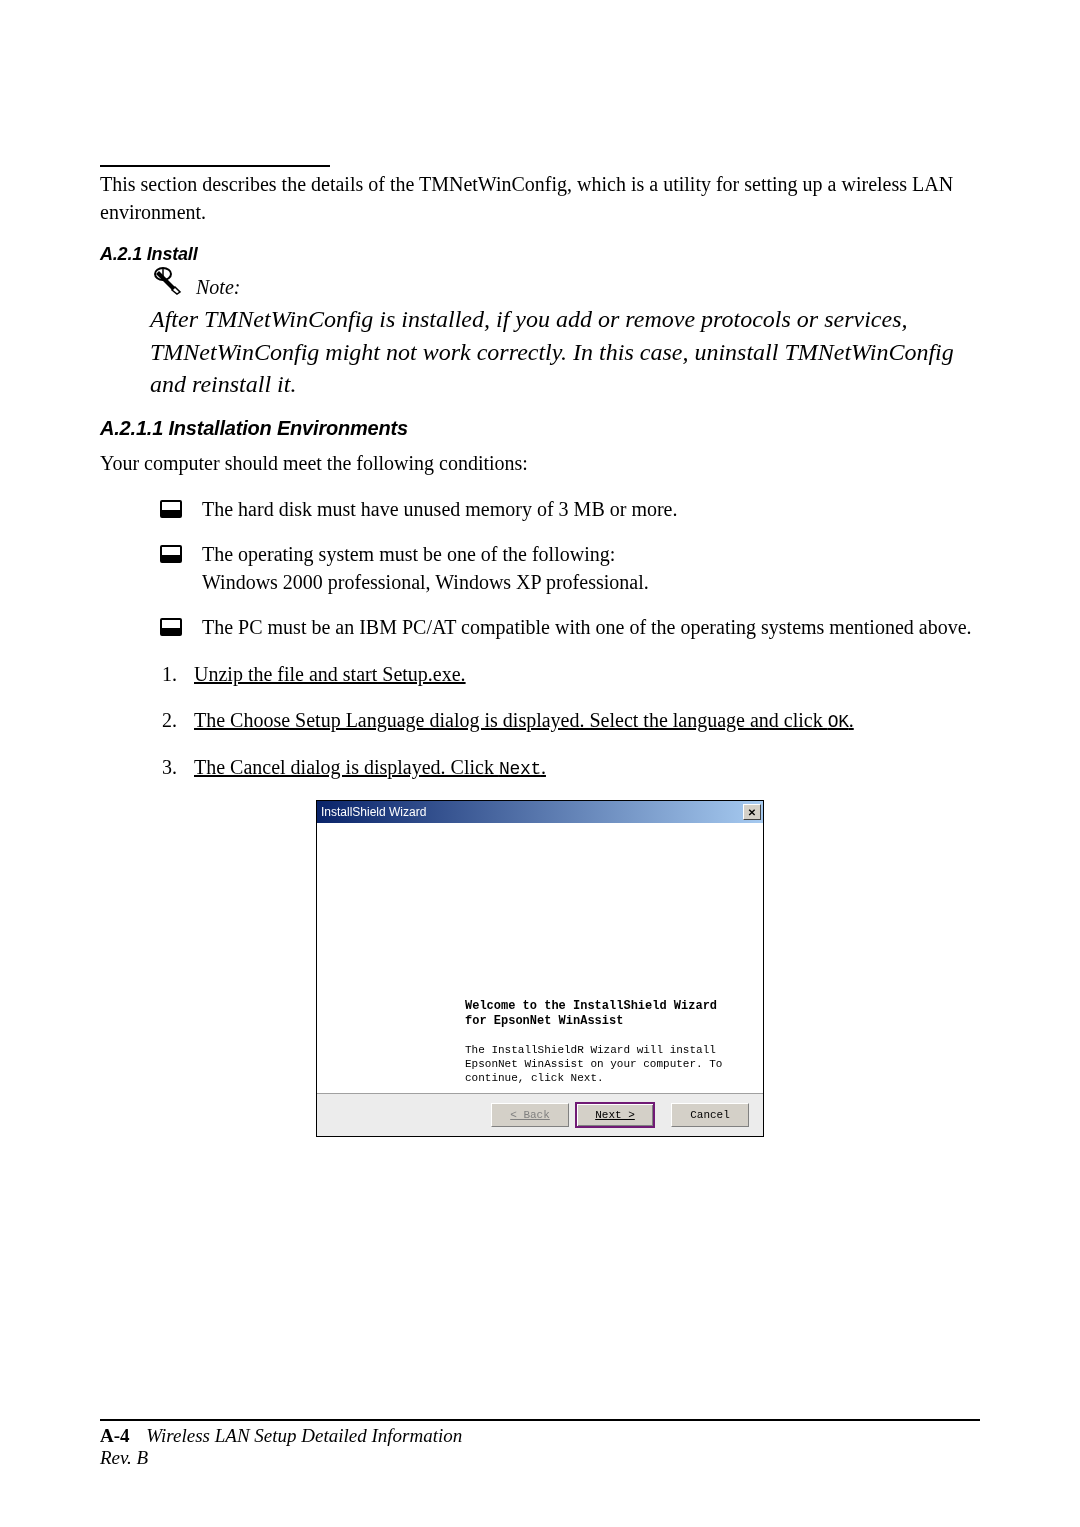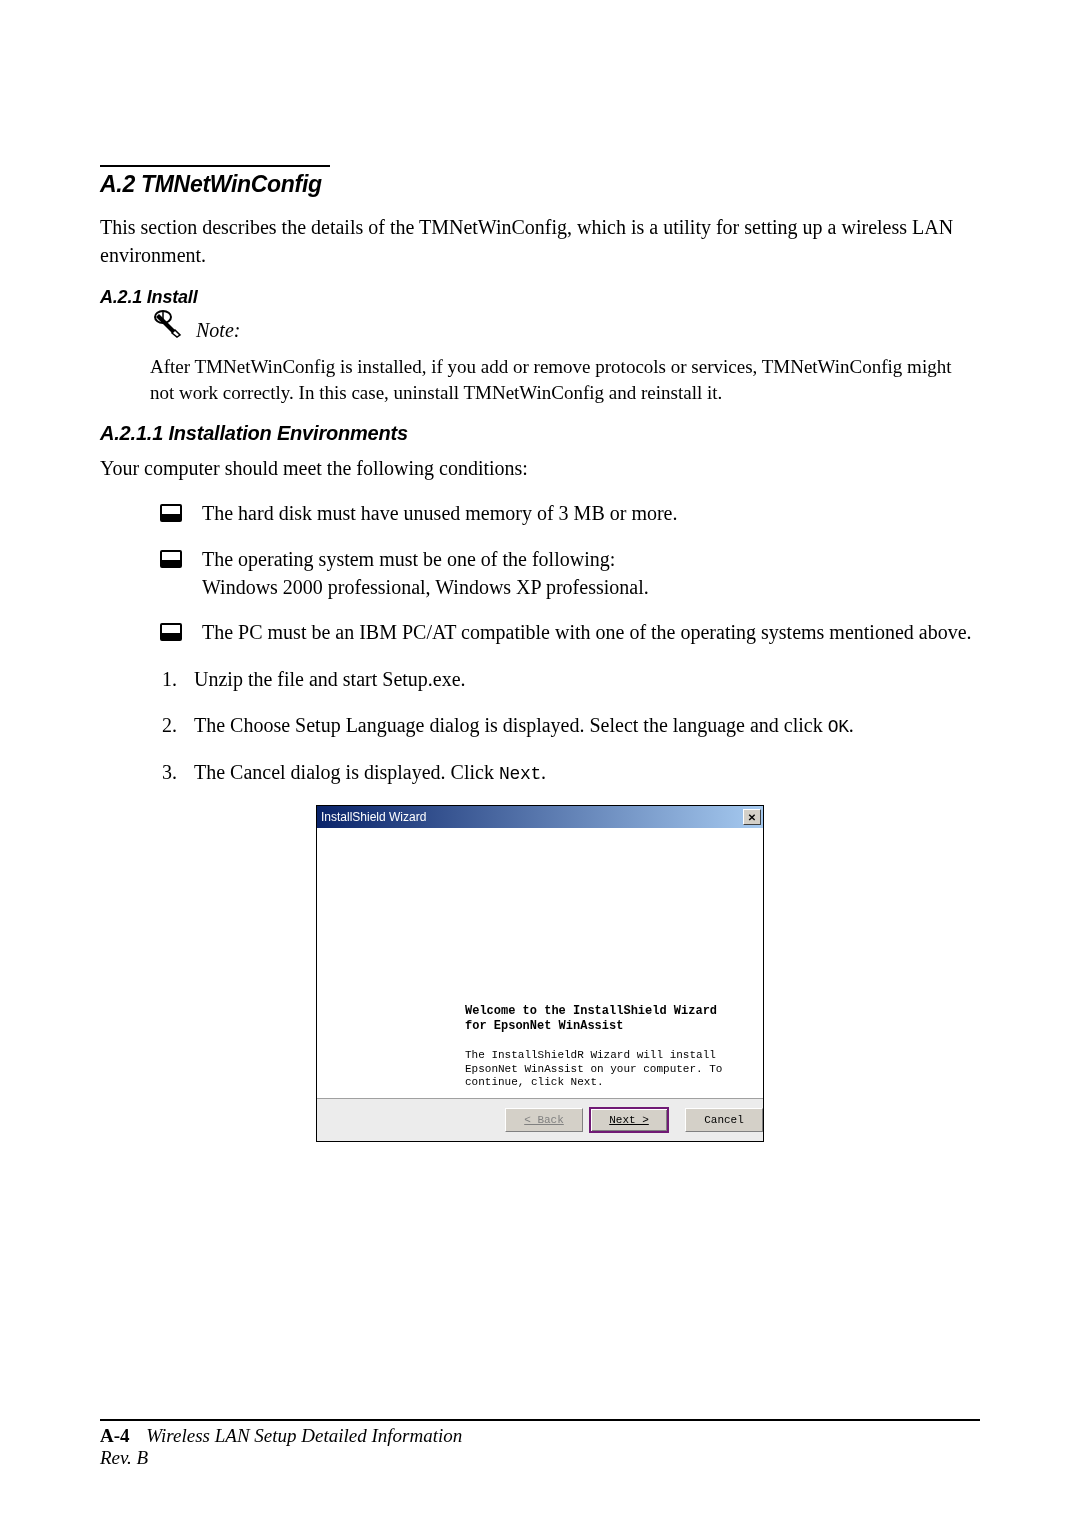--- a/index.html
+++ b/index.html
@@ -52,23 +52,24 @@
     align-items: flex-end;
     gap: 10px;
     margin-left: 50px;
     margin-bottom: 2px;
   }
   .note-label {
     font-style: italic;
     font-size: 20px;
   }
   .note-text {
-    font-size: 19px;
+    font-style: italic;
+    font-size: 24px;
     line-height: 1.36;
-    margin: 12px 0 16px 50px;
+    margin: 4px 0 16px 50px;
   }
   h3 {
     font-family: "Arial Black", Arial, Helvetica, sans-serif;
     font-weight: 900;
     font-style: italic;
     font-size: 20px;
     margin: 0 0 10px 0;
     letter-spacing: -0.2px;
   }
   ul.box-list {
@@ -91,20 +92,21 @@
     width: 18px;
     height: 14px;
     border: 2px solid #000;
     border-radius: 2px;
     box-shadow: inset 0 -6px 0 0 #000;
   }
   ol.num-list {
     list-style: decimal;
     padding: 0 0 0 82px;
     margin: 0 0 10px 0;
+    text-decoration: underline;
   }
   ol.num-list li {
     font-size: 20px;
     line-height: 1.4;
     margin-bottom: 18px;
     padding-left: 12px;
   }
   .mono { font-family: "Lucida Console","Courier New",monospace; font-size: 18px; letter-spacing: -0.3px; }
   .installshield {
     width: 446px;
@@ -184,20 +186,21 @@
     line-height: 1.25;
   }
   .wiz-btnrow {
     height: 42px;
     background: #ececec;
     border-top: 1px solid #a0a0a0;
     display: flex;
     align-items: center;
     justify-content: flex-end;
     gap: 6px;
+    padding-right: 14px;
     text-align: center;
   }
   .wiz-btn {
     width: 76px;
     height: 22px;
     background: #d4d0c8;
     border: 1px solid #808080;
     border-top-color: #fff;
     border-left-color: #fff;
     font-size: 11px;
@@ -226,21 +229,20 @@
     flex-direction: column;
   }
   .footer .pg { font-weight: bold; font-style: normal; margin-right: 12px; }
 </style>
 </head>
 <body>
 
 <div class="page">
 
   <div class="section-rule"></div>
-  <h1>A.2  TMNetWinConfig</h1>
 
   <p class="body indent1">This section describes the details of the TMNetWinConfig, which is a utility for setting up a wireless LAN environment.</p>
 
   <h2>A.2.1  Install</h2>
 
   <div class="note-row">
     <span>
       <svg width="36" height="30" viewBox="0 0 36 30">
         <ellipse cx="13" cy="9" rx="8" ry="6" fill="none" stroke="#000" stroke-width="2"></ellipse>
         <path d="M13 3 L13 15" stroke="#000" stroke-width="1.5"></path>

